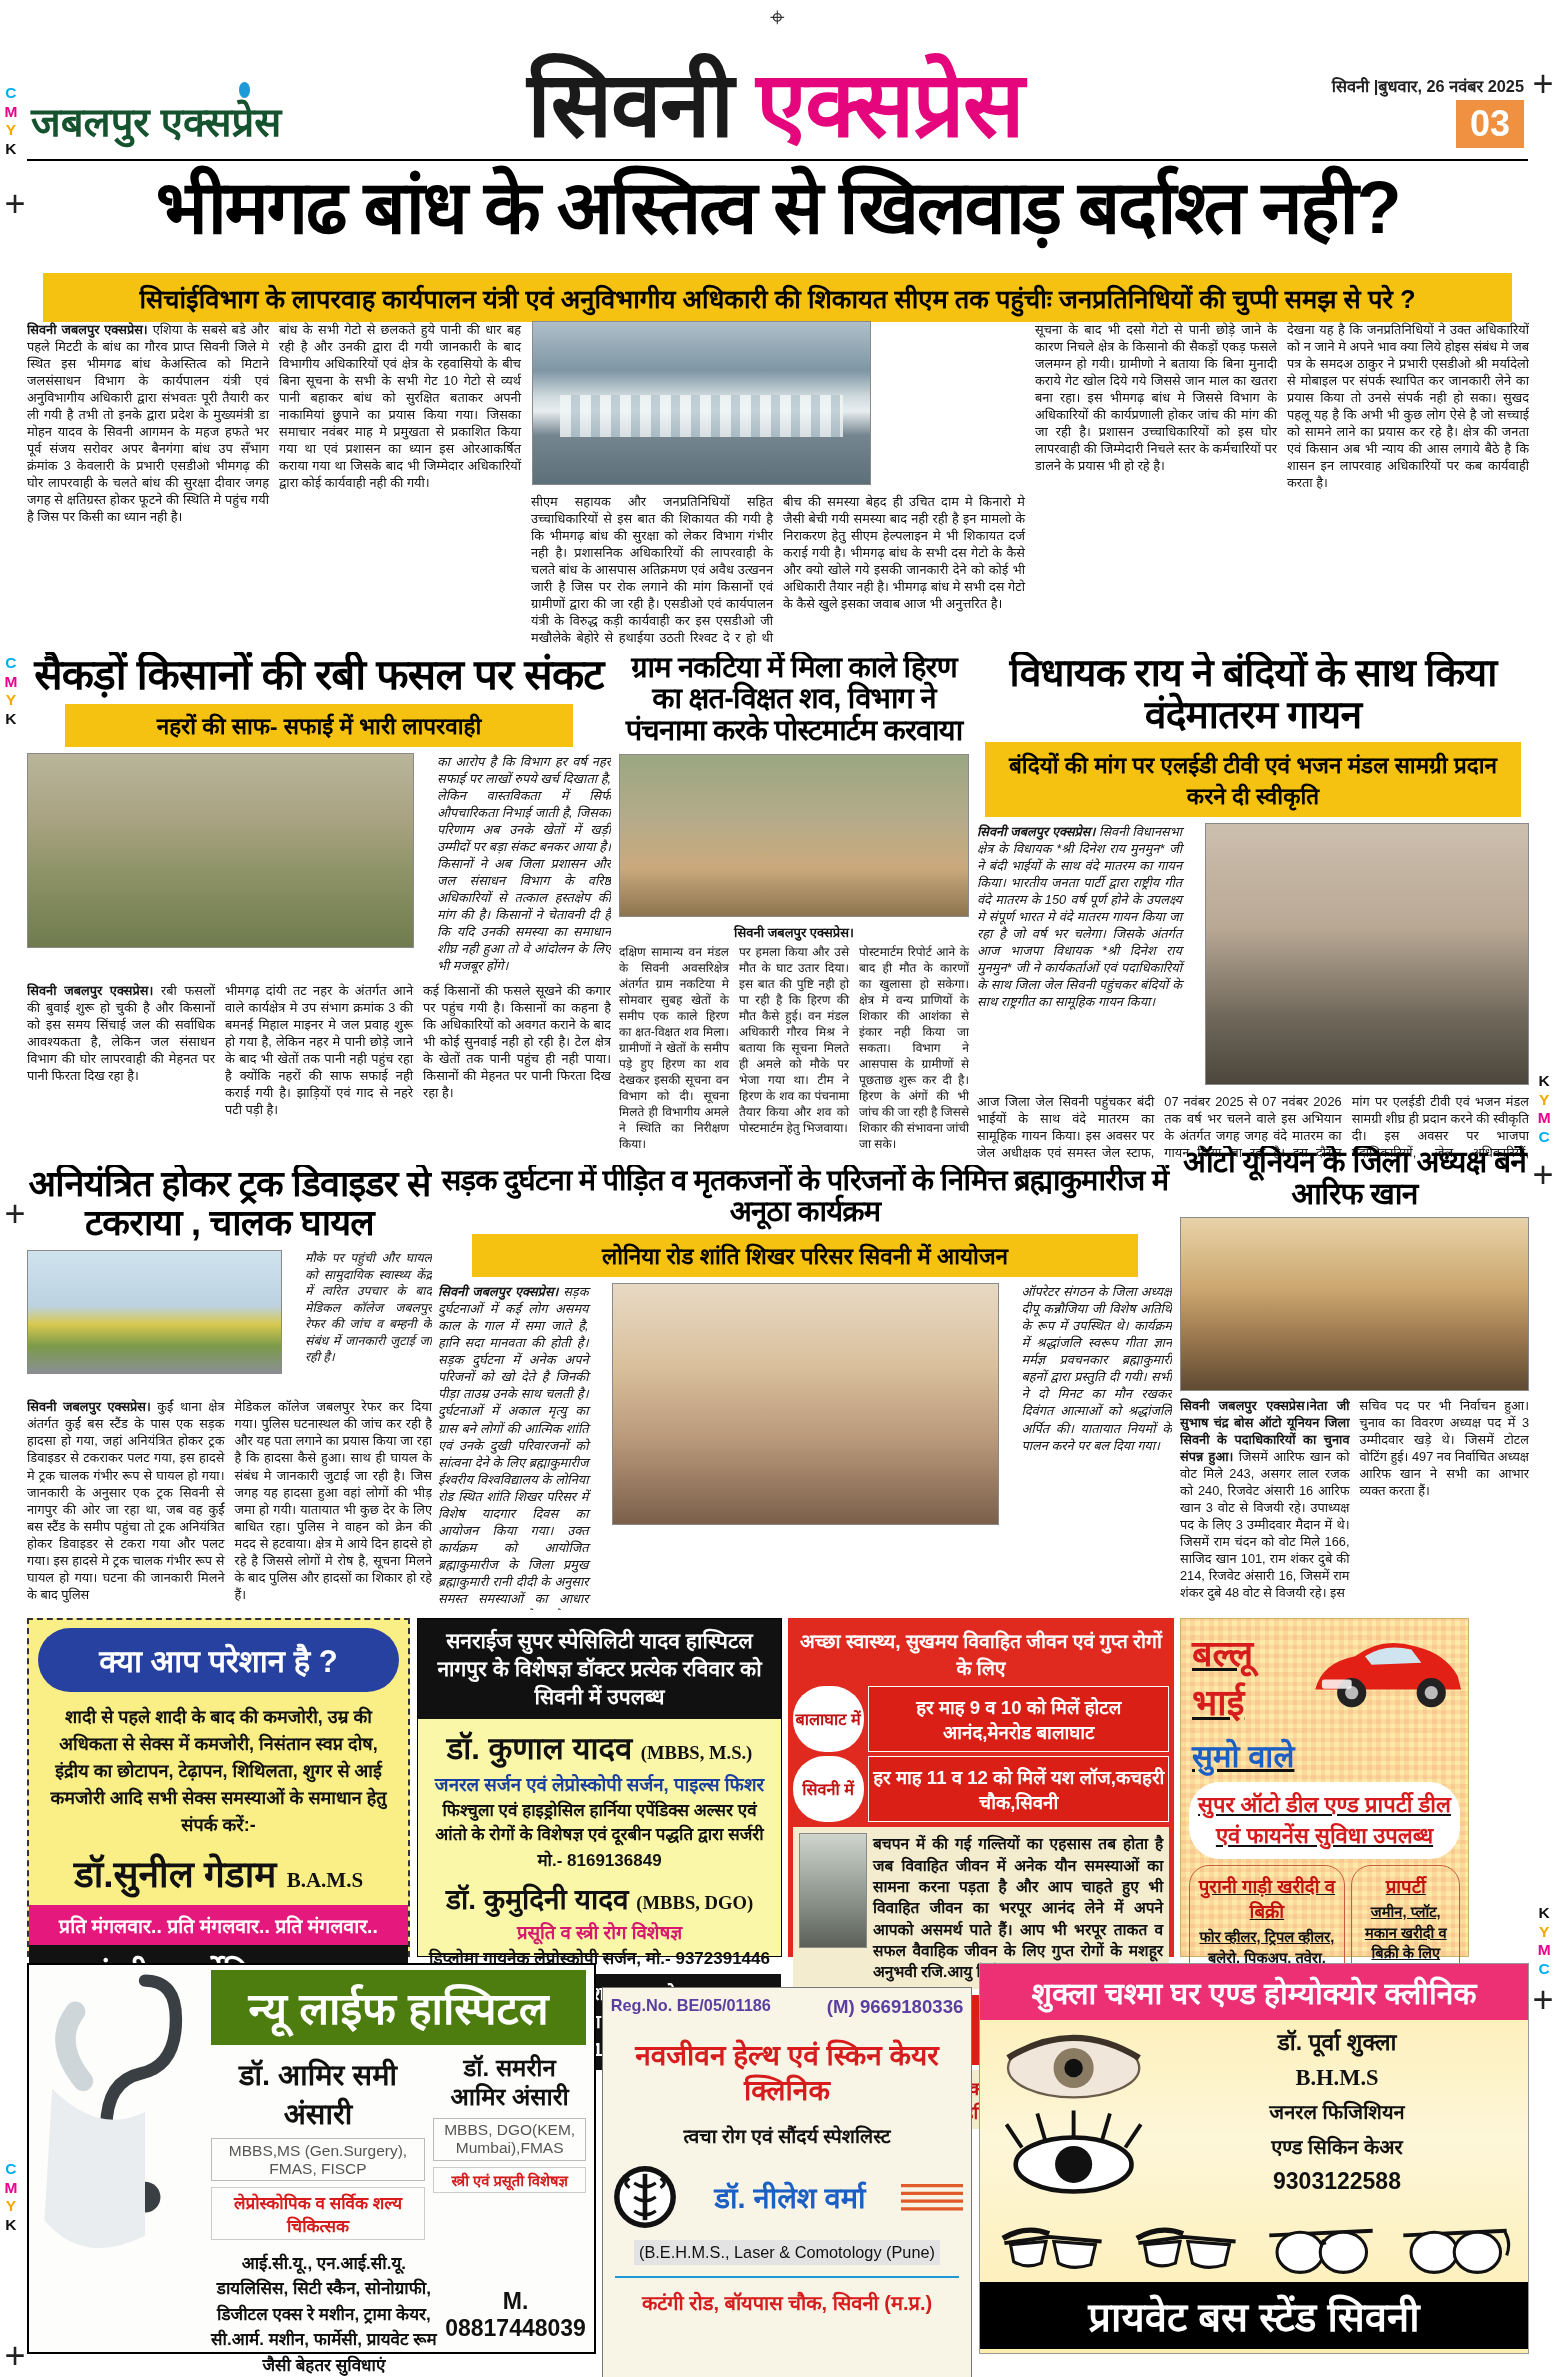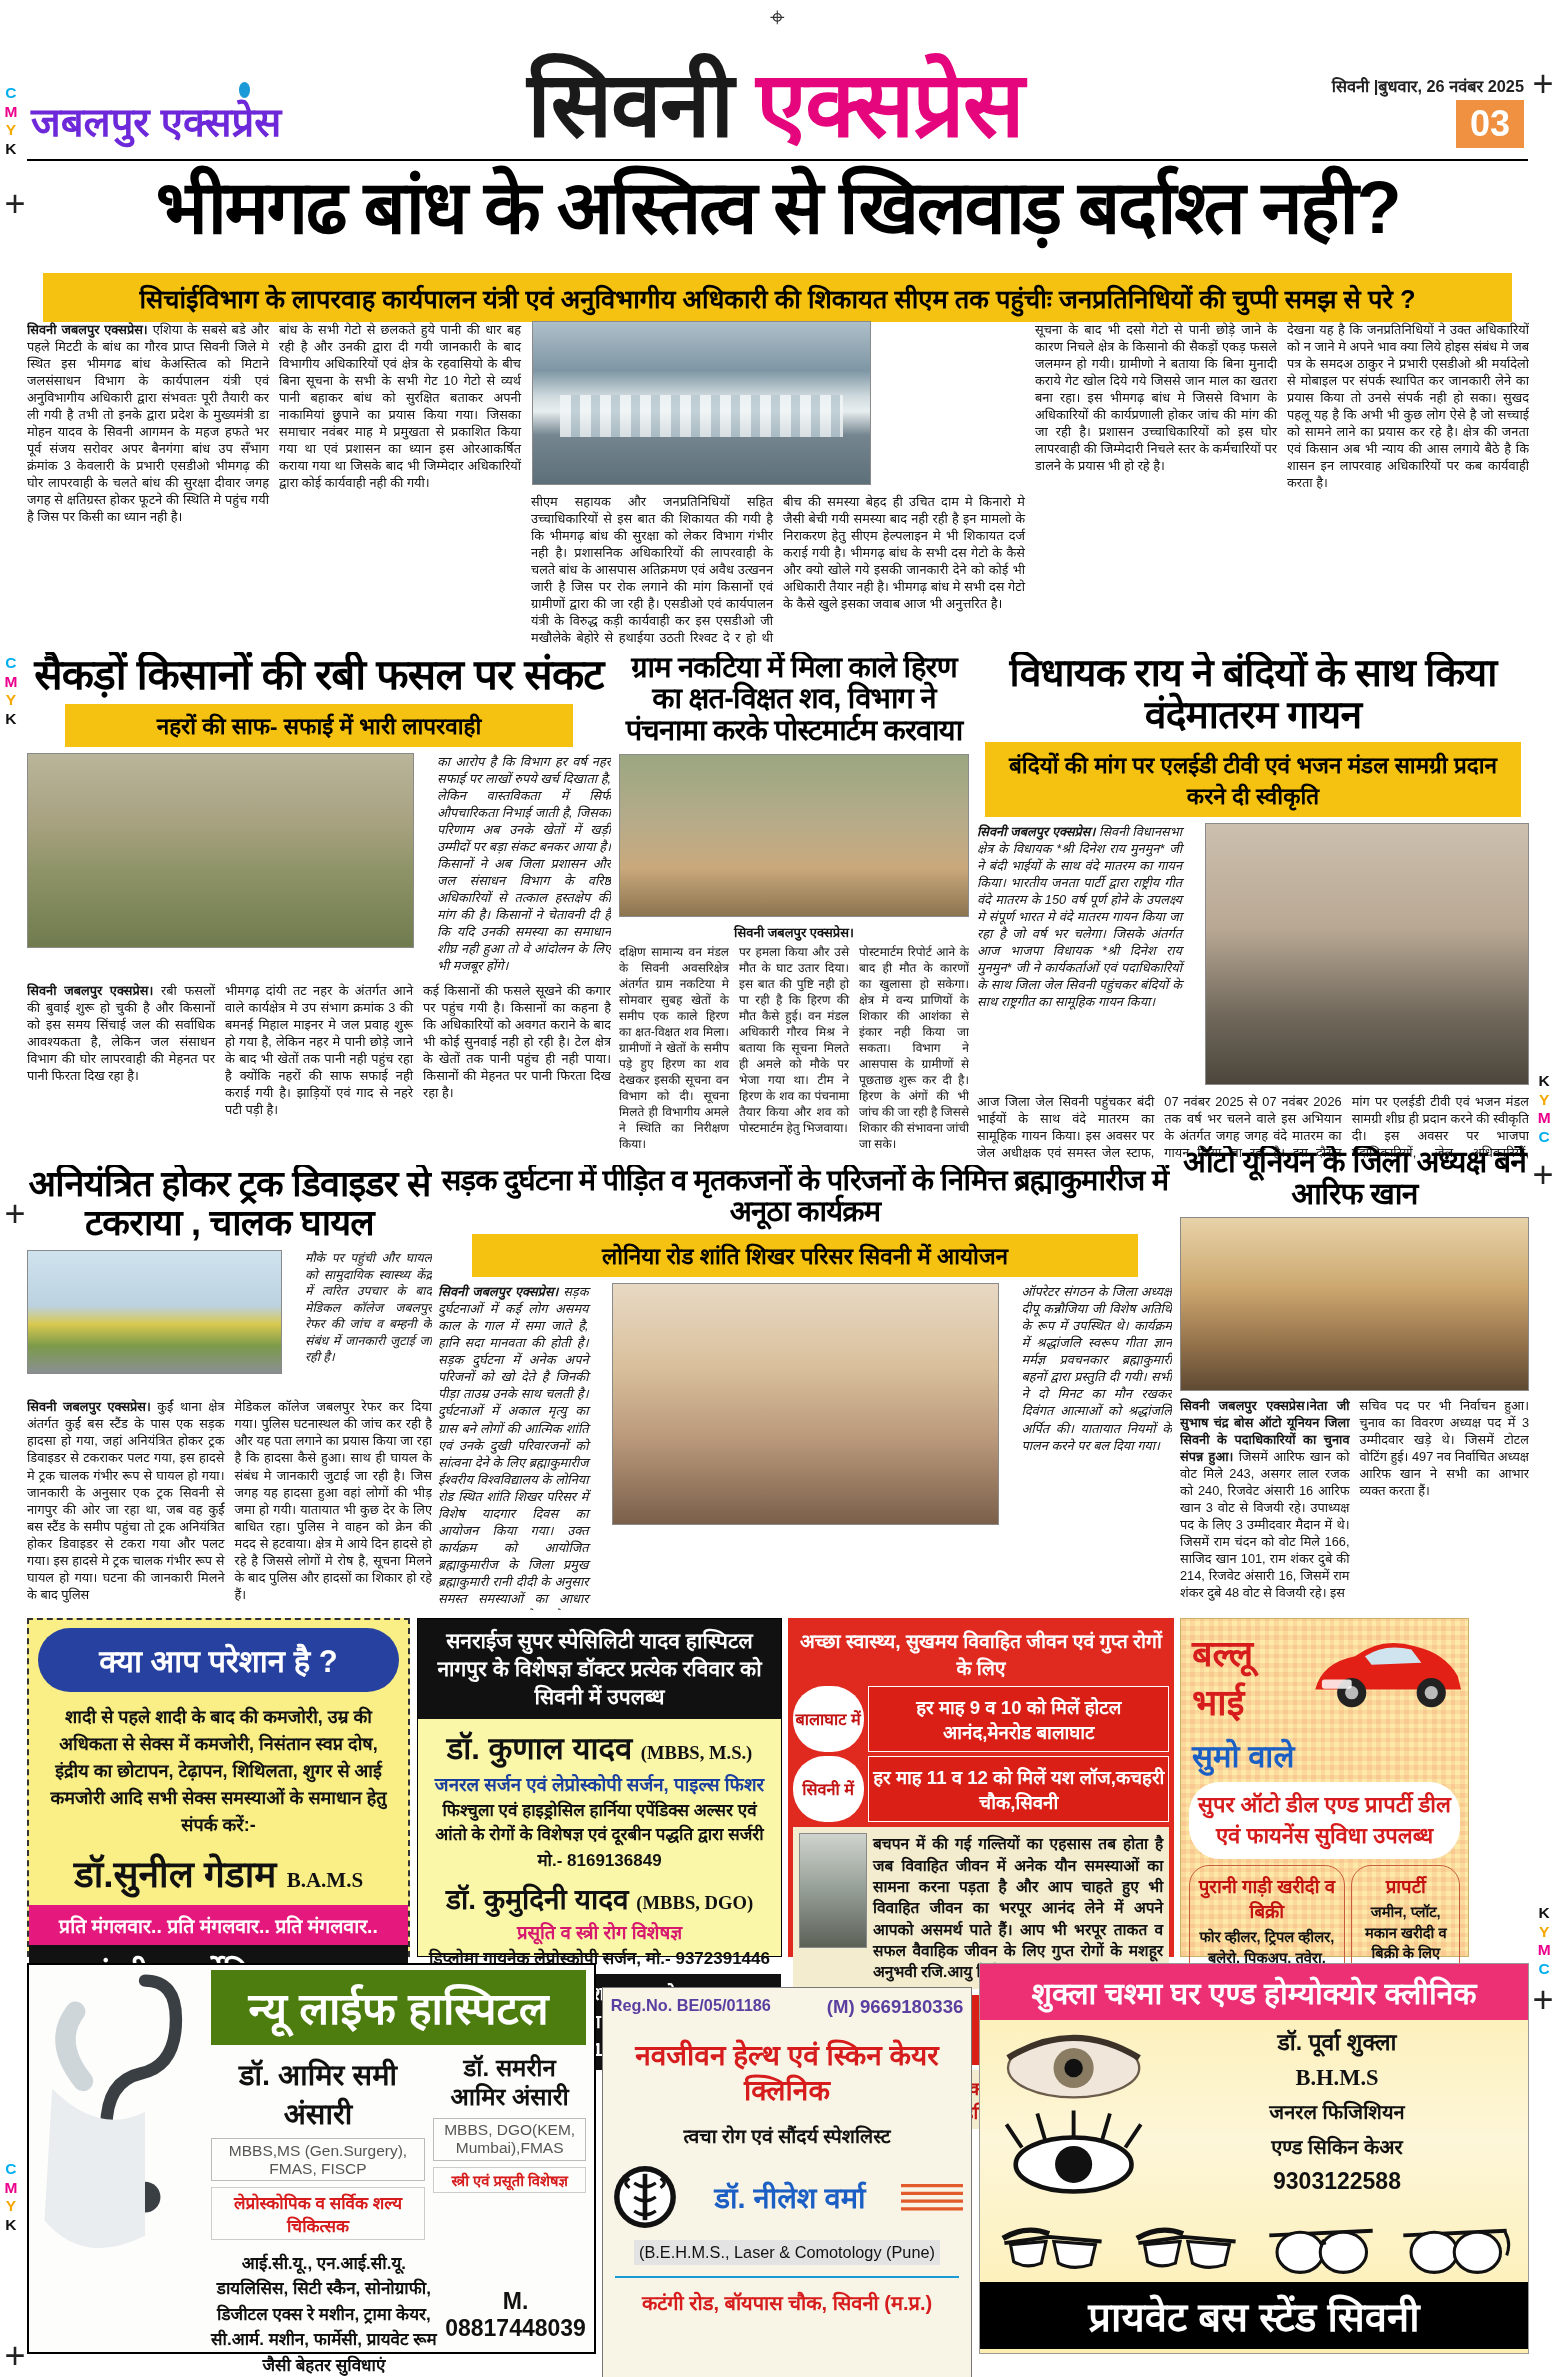--- a/index.html
+++ b/index.html
@@ -1,20 +1,20 @@
 <!DOCTYPE html>
 <html style="font-size:12.4px"><head>
 <meta charset="utf-8">
 <style>
   html,body{margin:0;padding:0;background:#e9e9e9;}
   .page{position:relative;width:1555px;height:2377px;background:#ffffff;margin:0 auto;
         font-family:"Liberation Sans",sans-serif;color:#111;overflow:hidden;}
   
   .masthead{position:absolute;left:31px;top:29px;right:31px;height:124px;display:flex;align-items:flex-end;}
-  .logo-left{font-size:40px;font-weight:800;color:#6d28d9;line-height:1;padding-bottom:11px;position:relative;}
+  .logo-left{font-size:40px;font-weight:800;color:#14532d;line-height:1;padding-bottom:11px;position:relative;}
   .logo-dot{position:absolute;top:-20px;right:31px;width:11px;height:15.5px;border-radius:50%;background:#1b9ad7;}
   .mast-center{flex:1;text-align:center;font-weight:800;font-size:91px;line-height:1;letter-spacing:-1.5px;padding-bottom:3.1px;}
   .mast-black{color:#1a1a1a;}
   .mast-pink{color:#e5067e;}
   .mast-right{width:255px;text-align:right;padding-bottom:4.6px;}
   .dateline{font-size:16.3px;font-weight:700;color:#222;margin-bottom:3.1px;}
   .pageno{display:inline-block;background:#ef9140;color:#fff;font-size:36px;font-weight:800;
           padding:6.2px 14px;line-height:1;}
   .mast-rule{position:absolute;left:27px;right:27px;top:159px;height:2.3px;background:#000;}
   
@@ -342,21 +342,21 @@
     <div class="lala-bottom">
       <div class="lala-name">डॉ.लाला</div>
       <div class="lala-consult">
         <div class="c1">से परामर्श लें।</div>
         <div class="c2">M:9303754248</div>
       </div>
     </div>
     <div class="lala-addr">स्याई पता : लाला सेक्स क्योर, बी-19, सोनी मेंनशन,कोहेफिजा, भोपाल</div>
   </div>
 
-  <div class="ad ad-ballu" style="left:1180px;top:1618px;width:289px;height:339px;">
+  <div class="ad ad-ballu" style="left:1180px;top:1618px;width:289px;height:339px;text-decoration:underline;">
     <div class="ballu-top">
       <div class="ballu-names">
         <div class="ballu-n1">बल्लू भाई</div>
         <div class="ballu-n2">सुमो वाले</div>
       </div>
       <svg width="194" height="101" viewBox="0 0 250 130">
         <path d="M20 95 Q30 55 80 45 Q120 15 170 30 Q215 40 235 75 L240 95 Z" fill="#e22016"></path>
         <path d="M95 45 Q125 25 165 35 L180 55 L105 58 Z" fill="#cfe4ee"></path>
         <circle cx="75" cy="100" r="22" fill="#222"></circle>
           <circle cx="75" cy="100" r="10" fill="#bbb"></circle>

